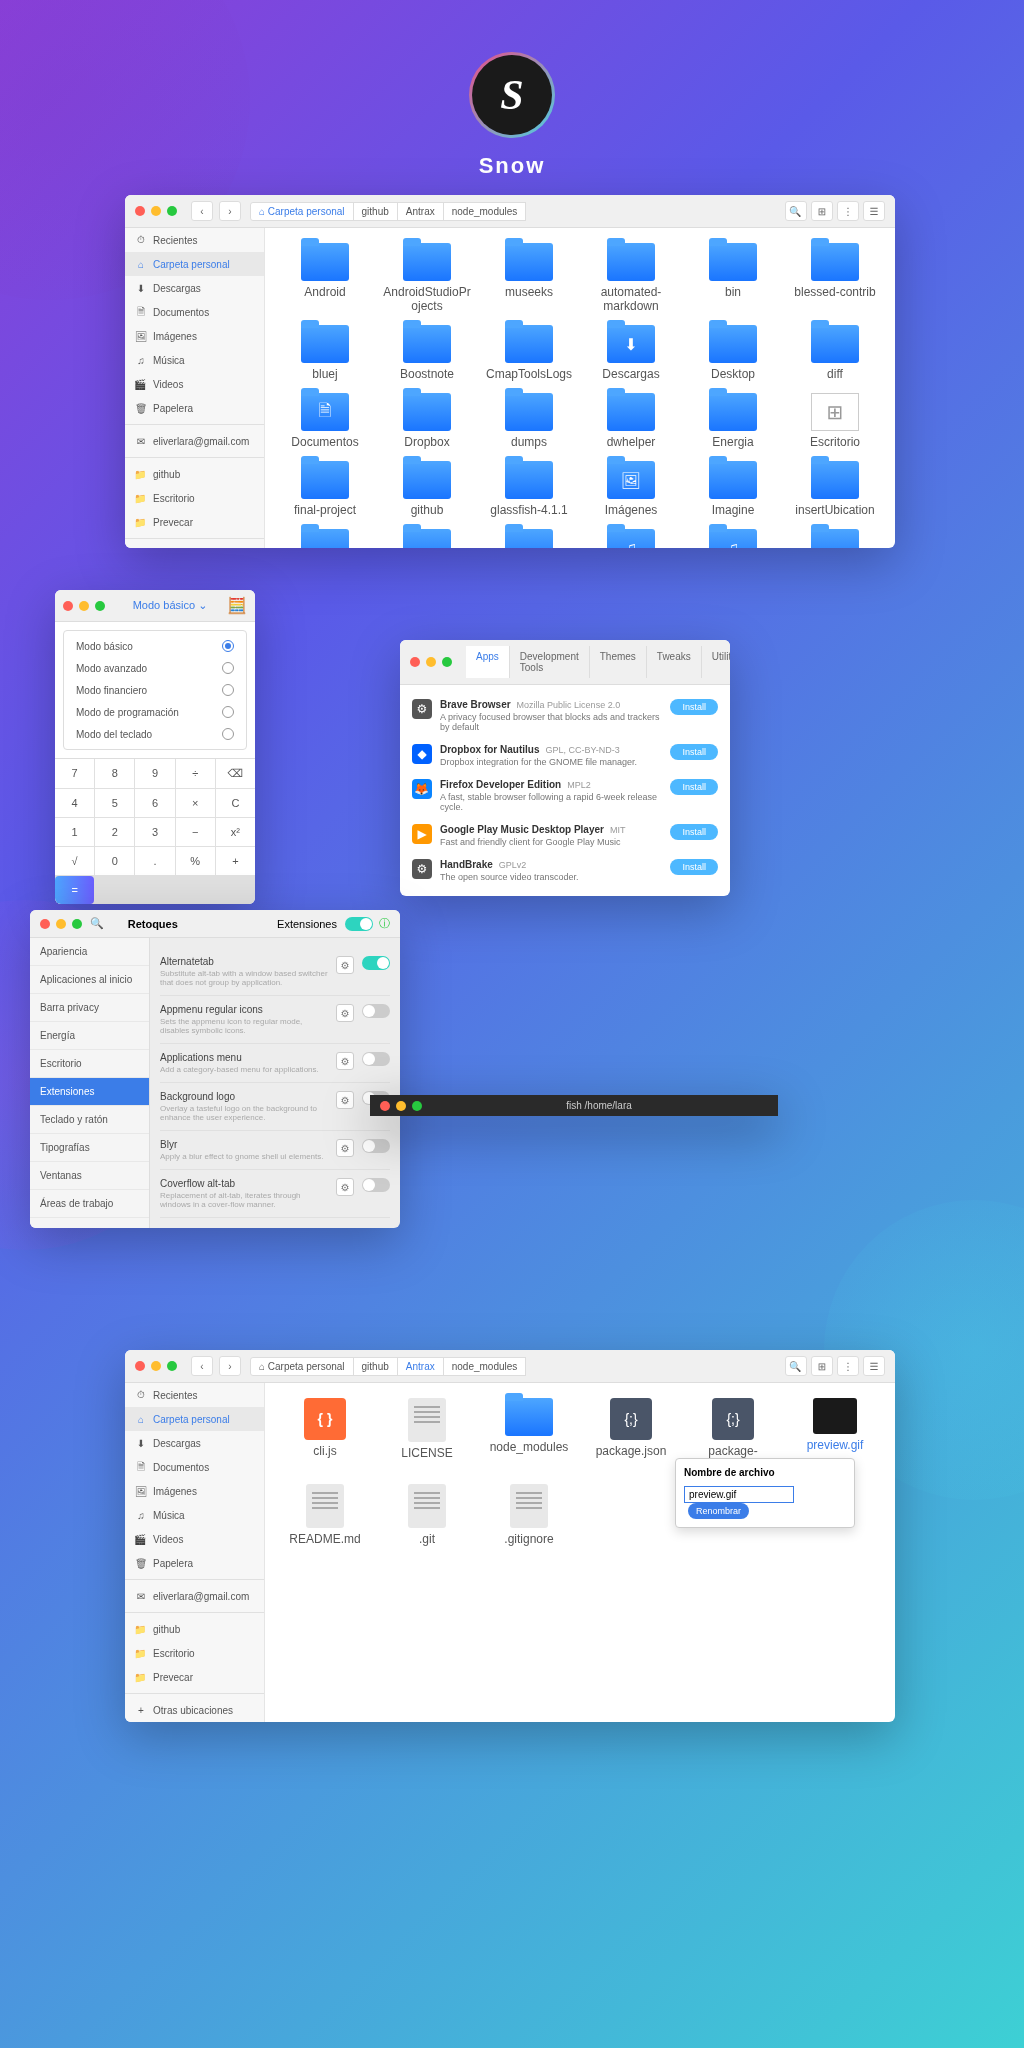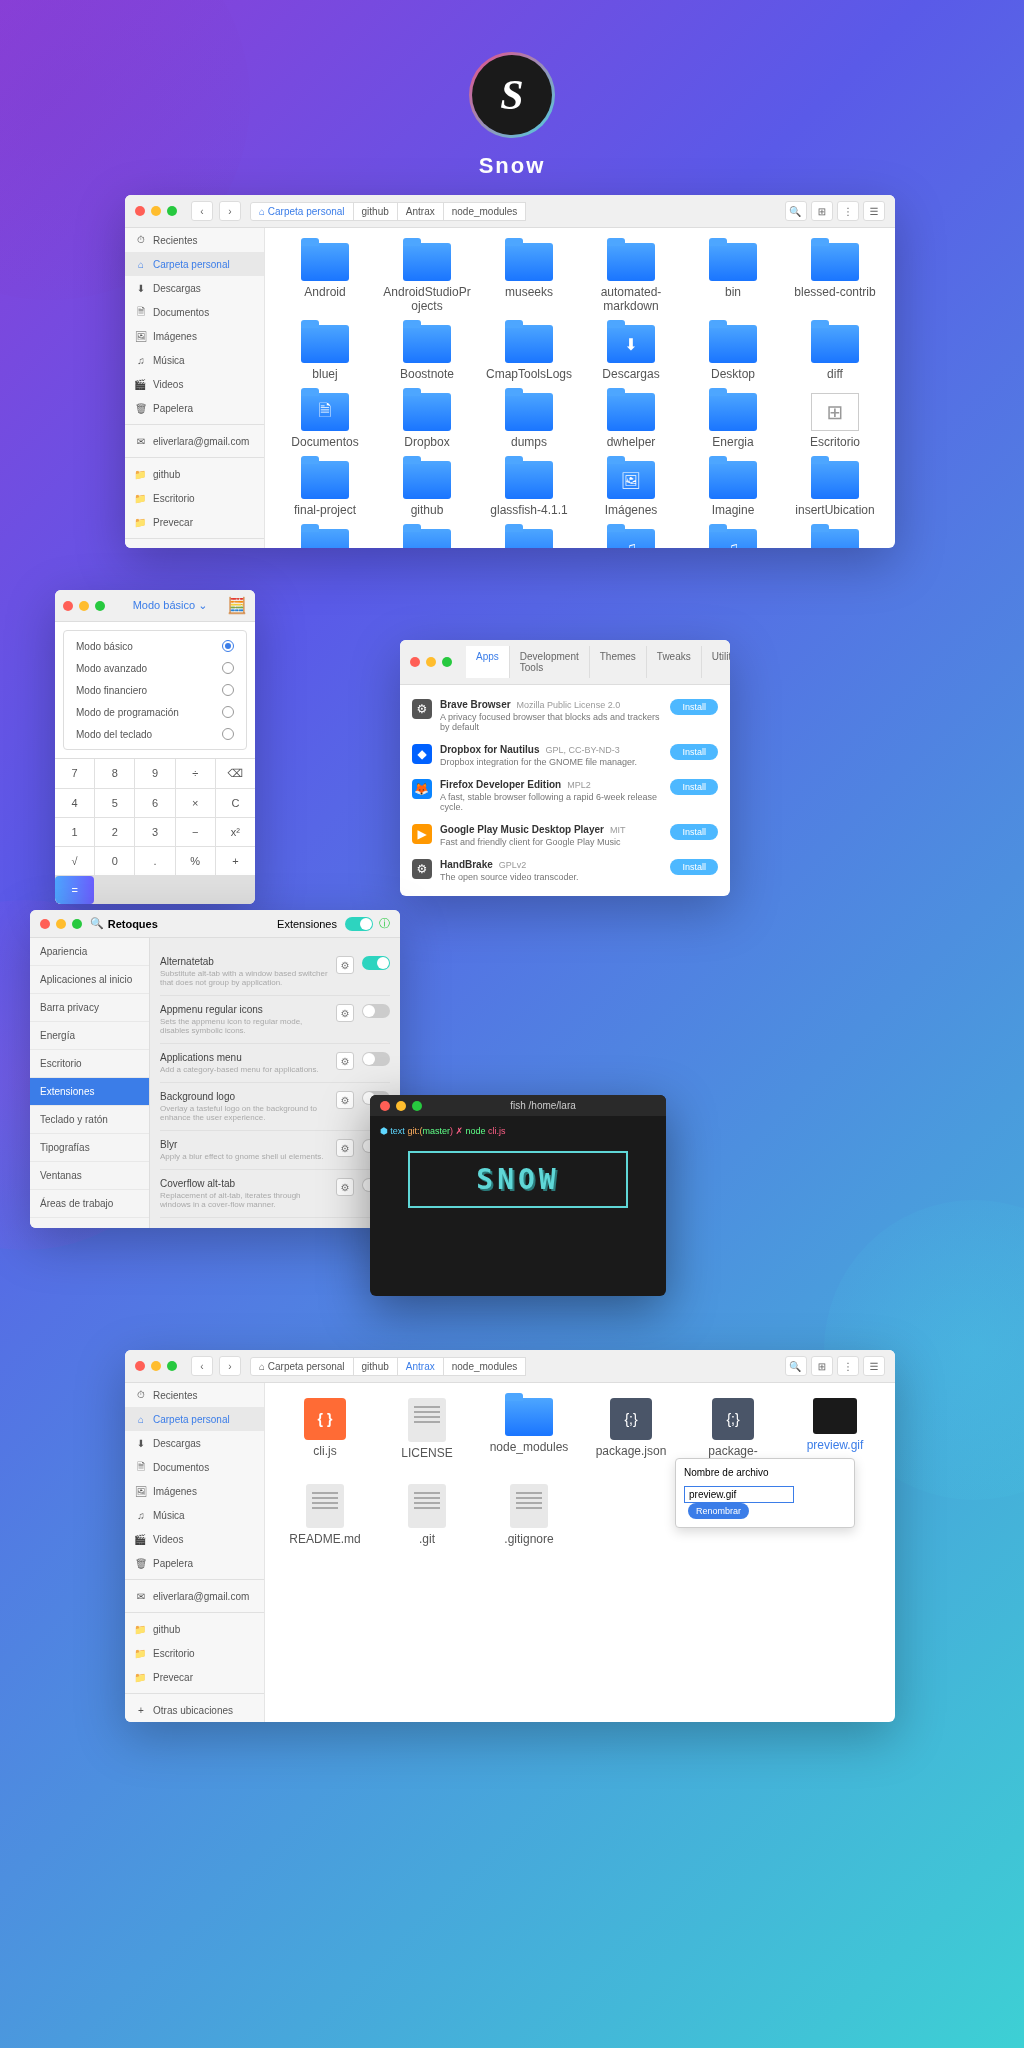--- a/index.html
+++ b/index.html
@@ -61,39 +61,39 @@
 .sw-info{flex:1}
 .sw-name{font-weight:600;color:#333;display:inline}
 .sw-lic{color:#999;margin-left:6px;font-size:9px}
 .sw-desc{color:#777;font-size:9px;margin-top:2px}
 .sw-btn{padding:3px 12px;border-radius:10px;font-size:9px;color:#fff;background:#4db8ff;border:none}
 .sw-btn.remove{background:#ff4d6d}
 
 
 .tw{width:370px;position:absolute;top:910px;left:30px;background:#ededed}
 .tw-tb{display:flex;align-items:center;padding:6px 10px;background:#f0f0f0;border-bottom:1px solid #ddd;font-size:11px}
-.tw-tb .title1{font-weight:600;margin-left:4px}
+.tw-tb .title1{font-weight:600;margin-left:24px}
 .tw-tb .title2{margin-left:auto;margin-right:8px}
 .toggle{width:28px;height:14px;background:#2dd4bf;border-radius:10px;position:relative;display:inline-block}
 .toggle::after{content:'';position:absolute;width:12px;height:12px;background:#fff;border-radius:50%;top:1px;right:1px}
 .toggle.off{background:#ccc}
 .toggle.off::after{right:auto;left:1px}
 .tw-body{display:flex;min-height:280px}
 .tw-sb{width:120px;background:#f5f5f5;border-right:1px solid #ddd;font-size:10px}
 .tw-sb-item{padding:8px 10px;color:#555;border-bottom:1px solid #e8e8e8}
 .tw-sb-item.active{background:#3b7de8;color:#fff}
 .tw-list{flex:1;padding:10px}
 .tw-item{padding:8px 0;border-bottom:1px solid #e0e0e0;display:flex;align-items:flex-start;gap:8px;font-size:10px}
 .tw-item-info{flex:1}
 .tw-item-name{font-weight:400;color:#444}
 .tw-item-desc{color:#aaa;font-size:8px;margin-top:2px}
 .gear{width:18px;height:18px;border:1px solid #ccc;border-radius:3px;display:flex;align-items:center;justify-content:center;font-size:10px;color:#777;background:#fff}
 
 
-.term{width:296px;position:absolute;top:1095px;left:370px;background:#1a1a1a;border-radius:6px;overflow:hidden;box-shadow:0 15px 50px rgba(0,0,0,.4)}
+.term{width:408px;position:absolute;top:1095px;left:370px;background:#1a1a1a;border-radius:0;overflow:hidden;box-shadow:0 15px 50px rgba(0,0,0,.4)}
 .term-tb{background:#2a2a2a;padding:5px 10px;display:flex;align-items:center;font-size:10px;color:#ccc}
 .term-tb .title{flex:1;text-align:center}
 .term-body{padding:10px;font-family:monospace;font-size:9px;min-height:180px}
 .term-line{color:#ccc}
 .term-prompt .p1{color:#5fd7ff}.term-prompt .p2{color:#ffaf5f}.term-prompt .p3{color:#5fff87}.term-prompt .p4{color:#ff5f87}
 .ascii{margin:15px auto;border:2px solid #5fd7d7;padding:10px;width:220px;text-align:center}
 .ascii-text{font-family:monospace;font-size:28px;font-weight:900;letter-spacing:4px;color:#5fd7d7;text-shadow:2px 2px 0 #2a7a7a}
 
 
 .fm2{position:absolute;top:1350px;left:125px;width:770px}
@@ -509,31 +509,20 @@
 
 <div class="term">
   <div class="term-tb">
     <div class="dots">
           <span class="dot r"></span>
           <span class="dot y"></span>
           <span class="dot g"></span>
         </div>
     <div class="title">fish /home/lara</div>
   </div>
-  <div class="term-body">
-    <div class="term-line term-prompt">
-      <span class="p1">⬢ text</span>
-      <span class="p2">git:(</span><span class="p3">master</span><span class="p4">) ✗</span>
-      <span style="color:#5fff87">node</span>
-      <span style="color:#ff5f87">cli.js</span>
-    </div>
-    <div class="ascii">
-          <div class="ascii-text">SNOW</div>
-        </div>
-  </div>
 </div>
 
 <div class="window fm2">
   <div class="titlebar">
     <div class="dots">
           <span class="dot r"></span>
           <span class="dot y"></span>
           <span class="dot g"></span>
         </div>
     <div class="nav-btn">‹</div>
@@ -640,20 +629,20 @@
           </div>
           <div class="file-item">
             <div class="file-icon-txt"></div>
             <div class="file-name" style="">.git</div>
           </div>
           <div class="file-item">
             <div class="file-icon-txt"></div>
             <div class="file-name" style="">.gitignore</div>
           </div>
           <div class="rename-popup">
-            <div style="font-weight:400">Nombre de archivo</div>
+            <div style="font-weight:700">Nombre de archivo</div>
             <div style="margin-top:4px"><input value="preview.gif" style=""><button class="rename-btn">Renombrar</button></div>
           </div>
         </div>
   </div>
 </div>
 
 </div>
 
 </body></html>

